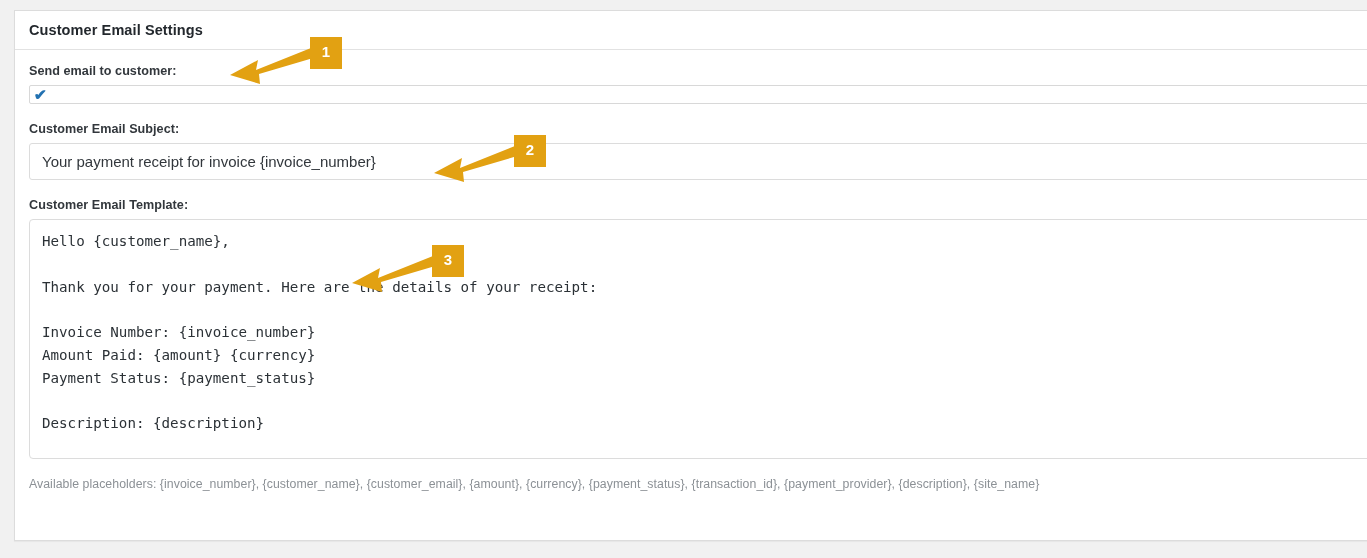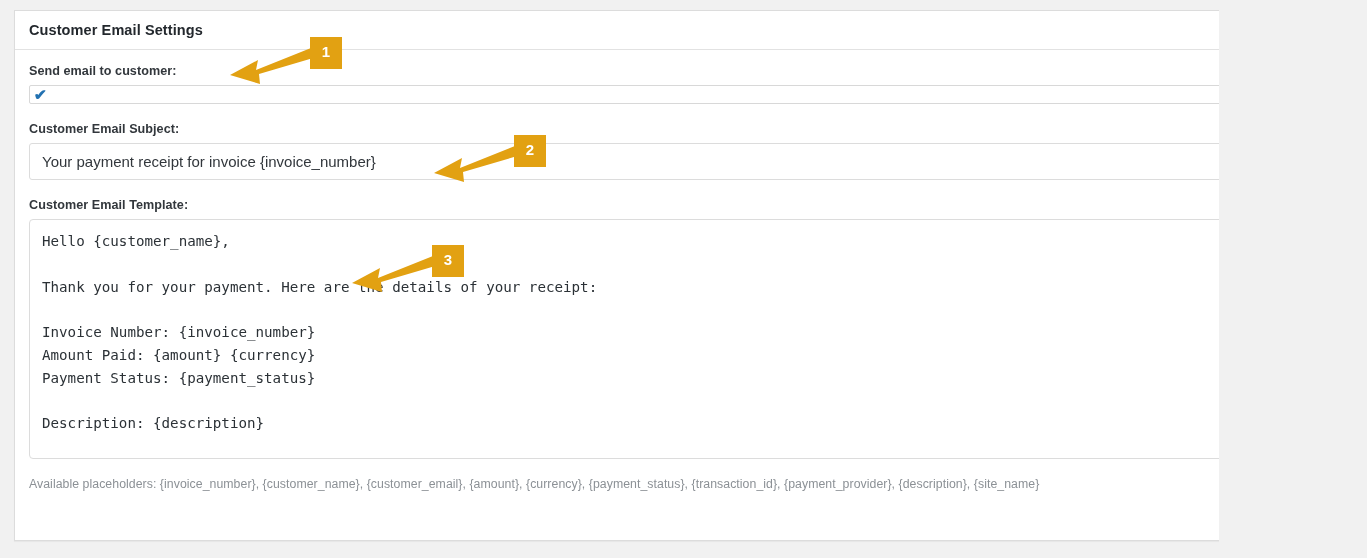--- a/index.html
+++ b/index.html
@@ -9,21 +9,21 @@
   body {
     width: 1367px;
     height: 558px;
     background: #f1f1f1;
     font-family: "Liberation Sans", sans-serif;
     overflow: hidden;
   }
 
   .stage {
     position: relative;
-    width: 1219px;
+    width: 1367px;
     height: 558px;
     overflow: hidden;
   }
 
   
   .card {
     position: absolute;
     left: 14px;
     top: 10px;
     width: 1420px;          

